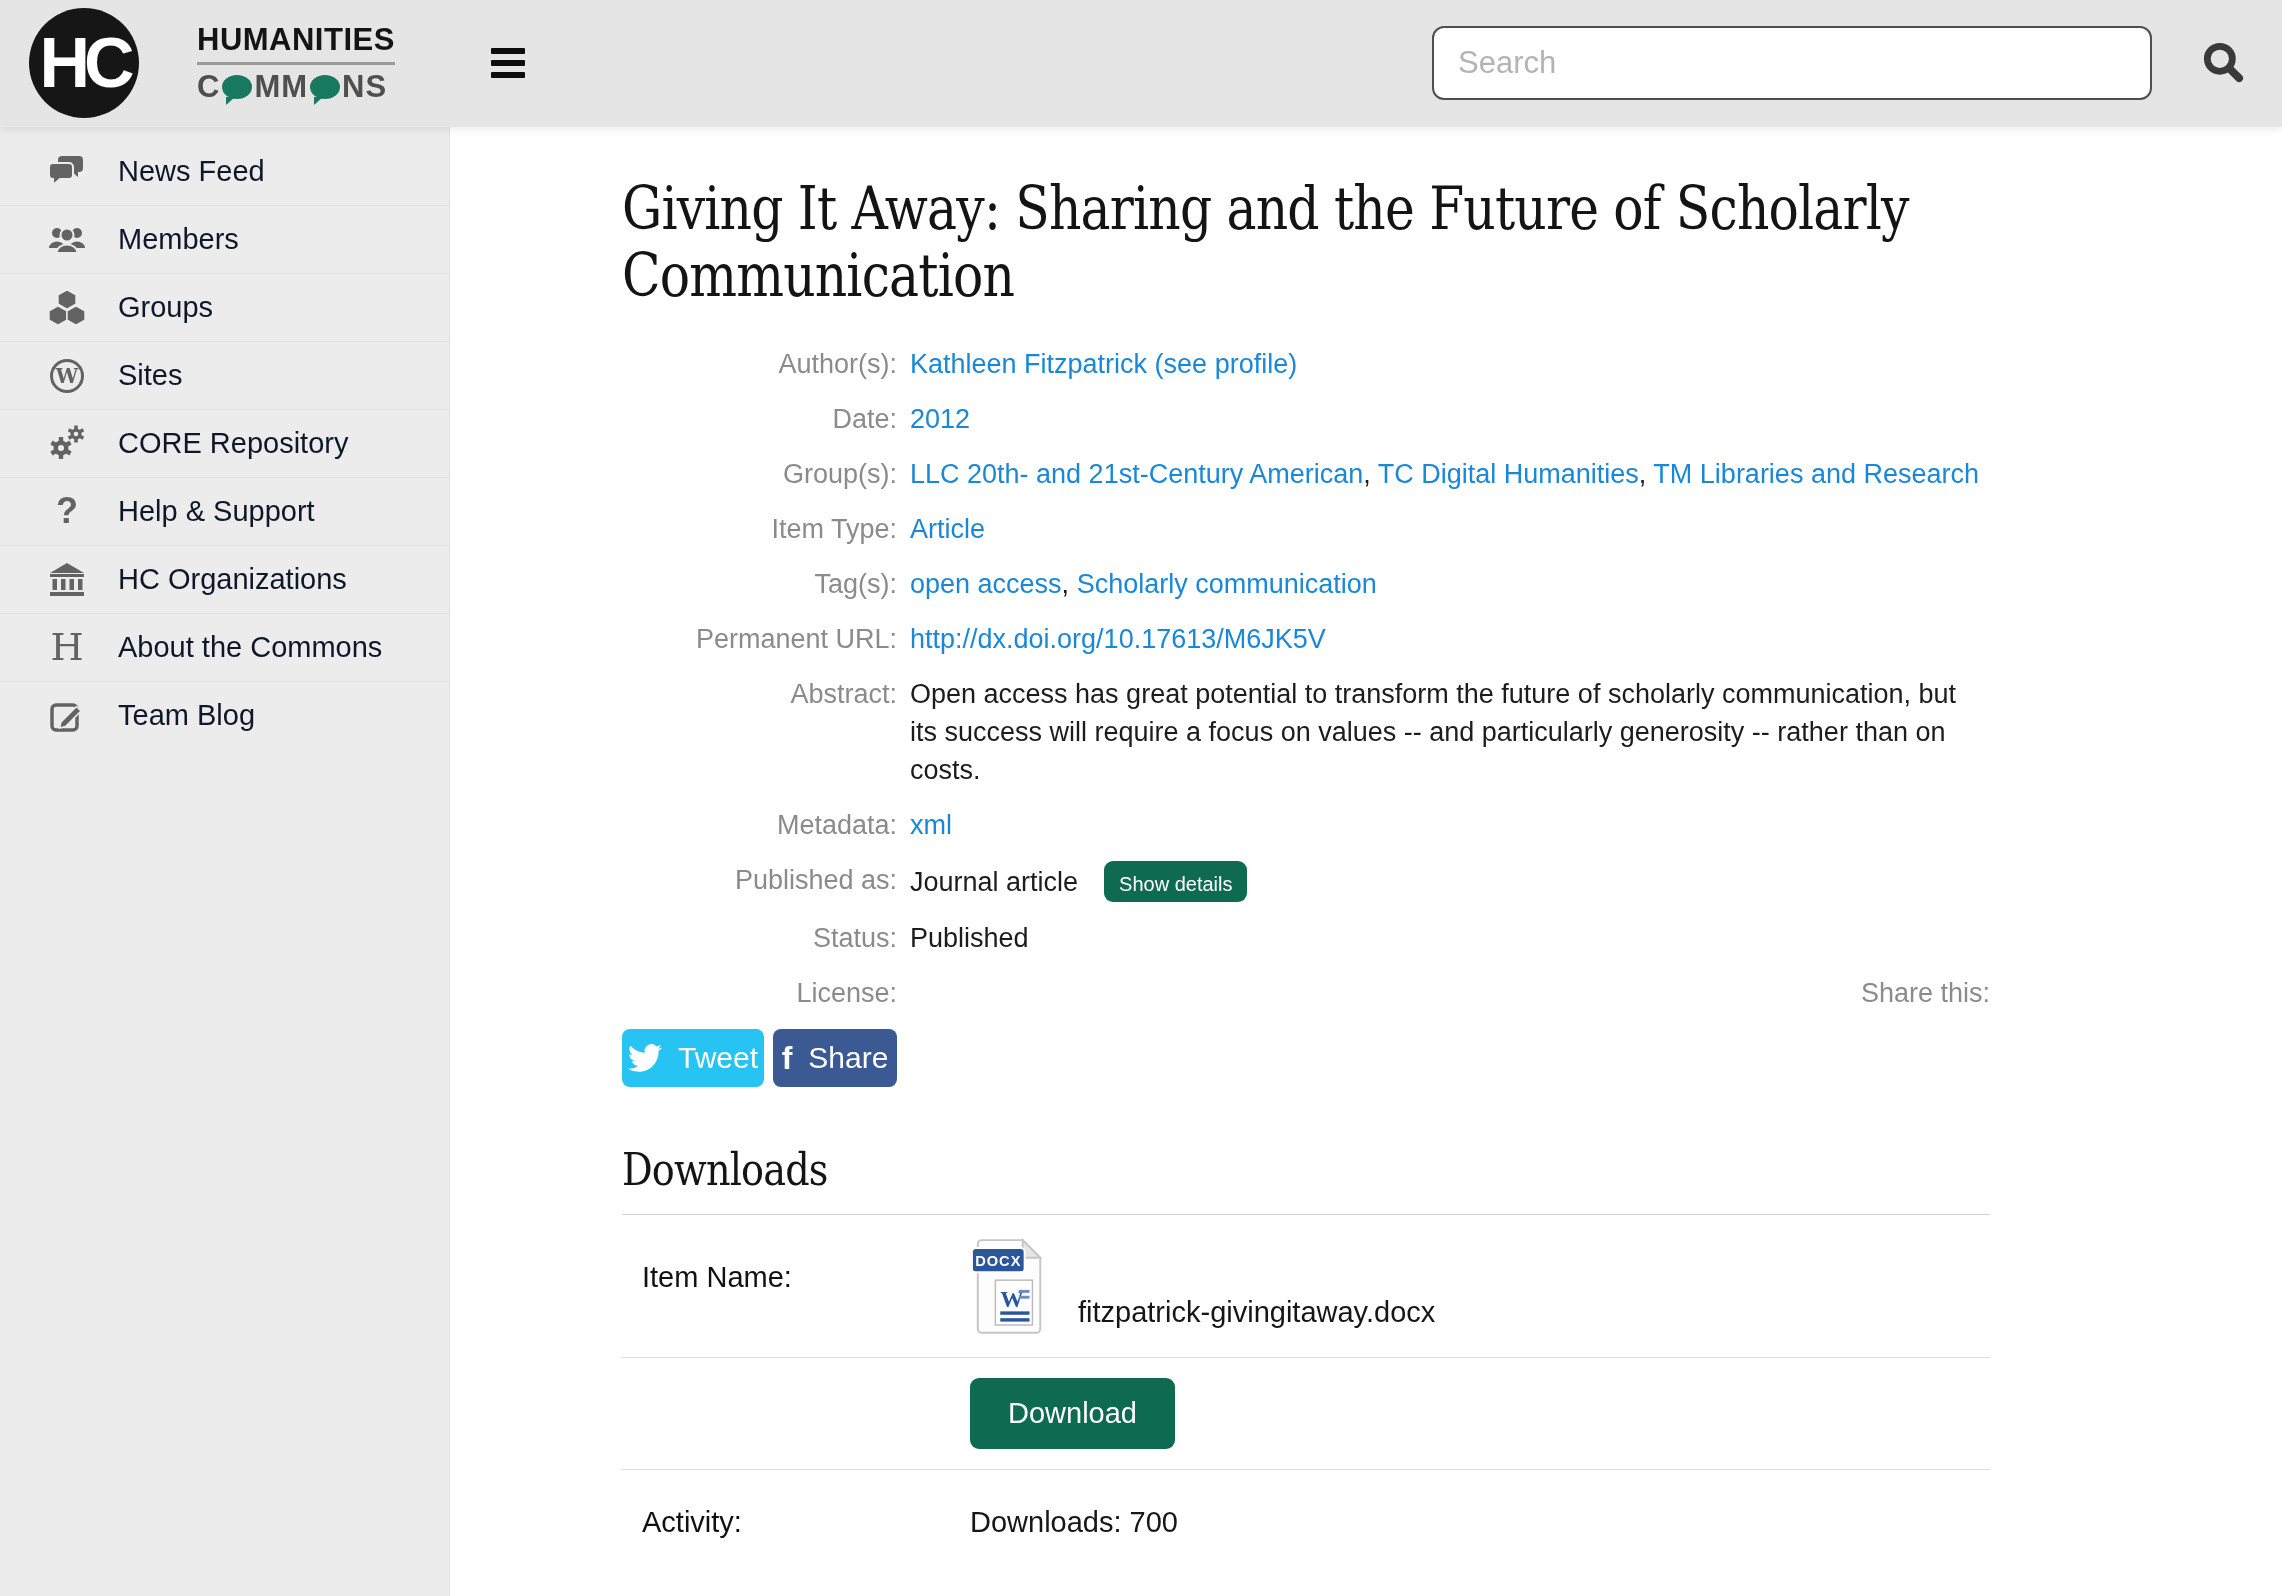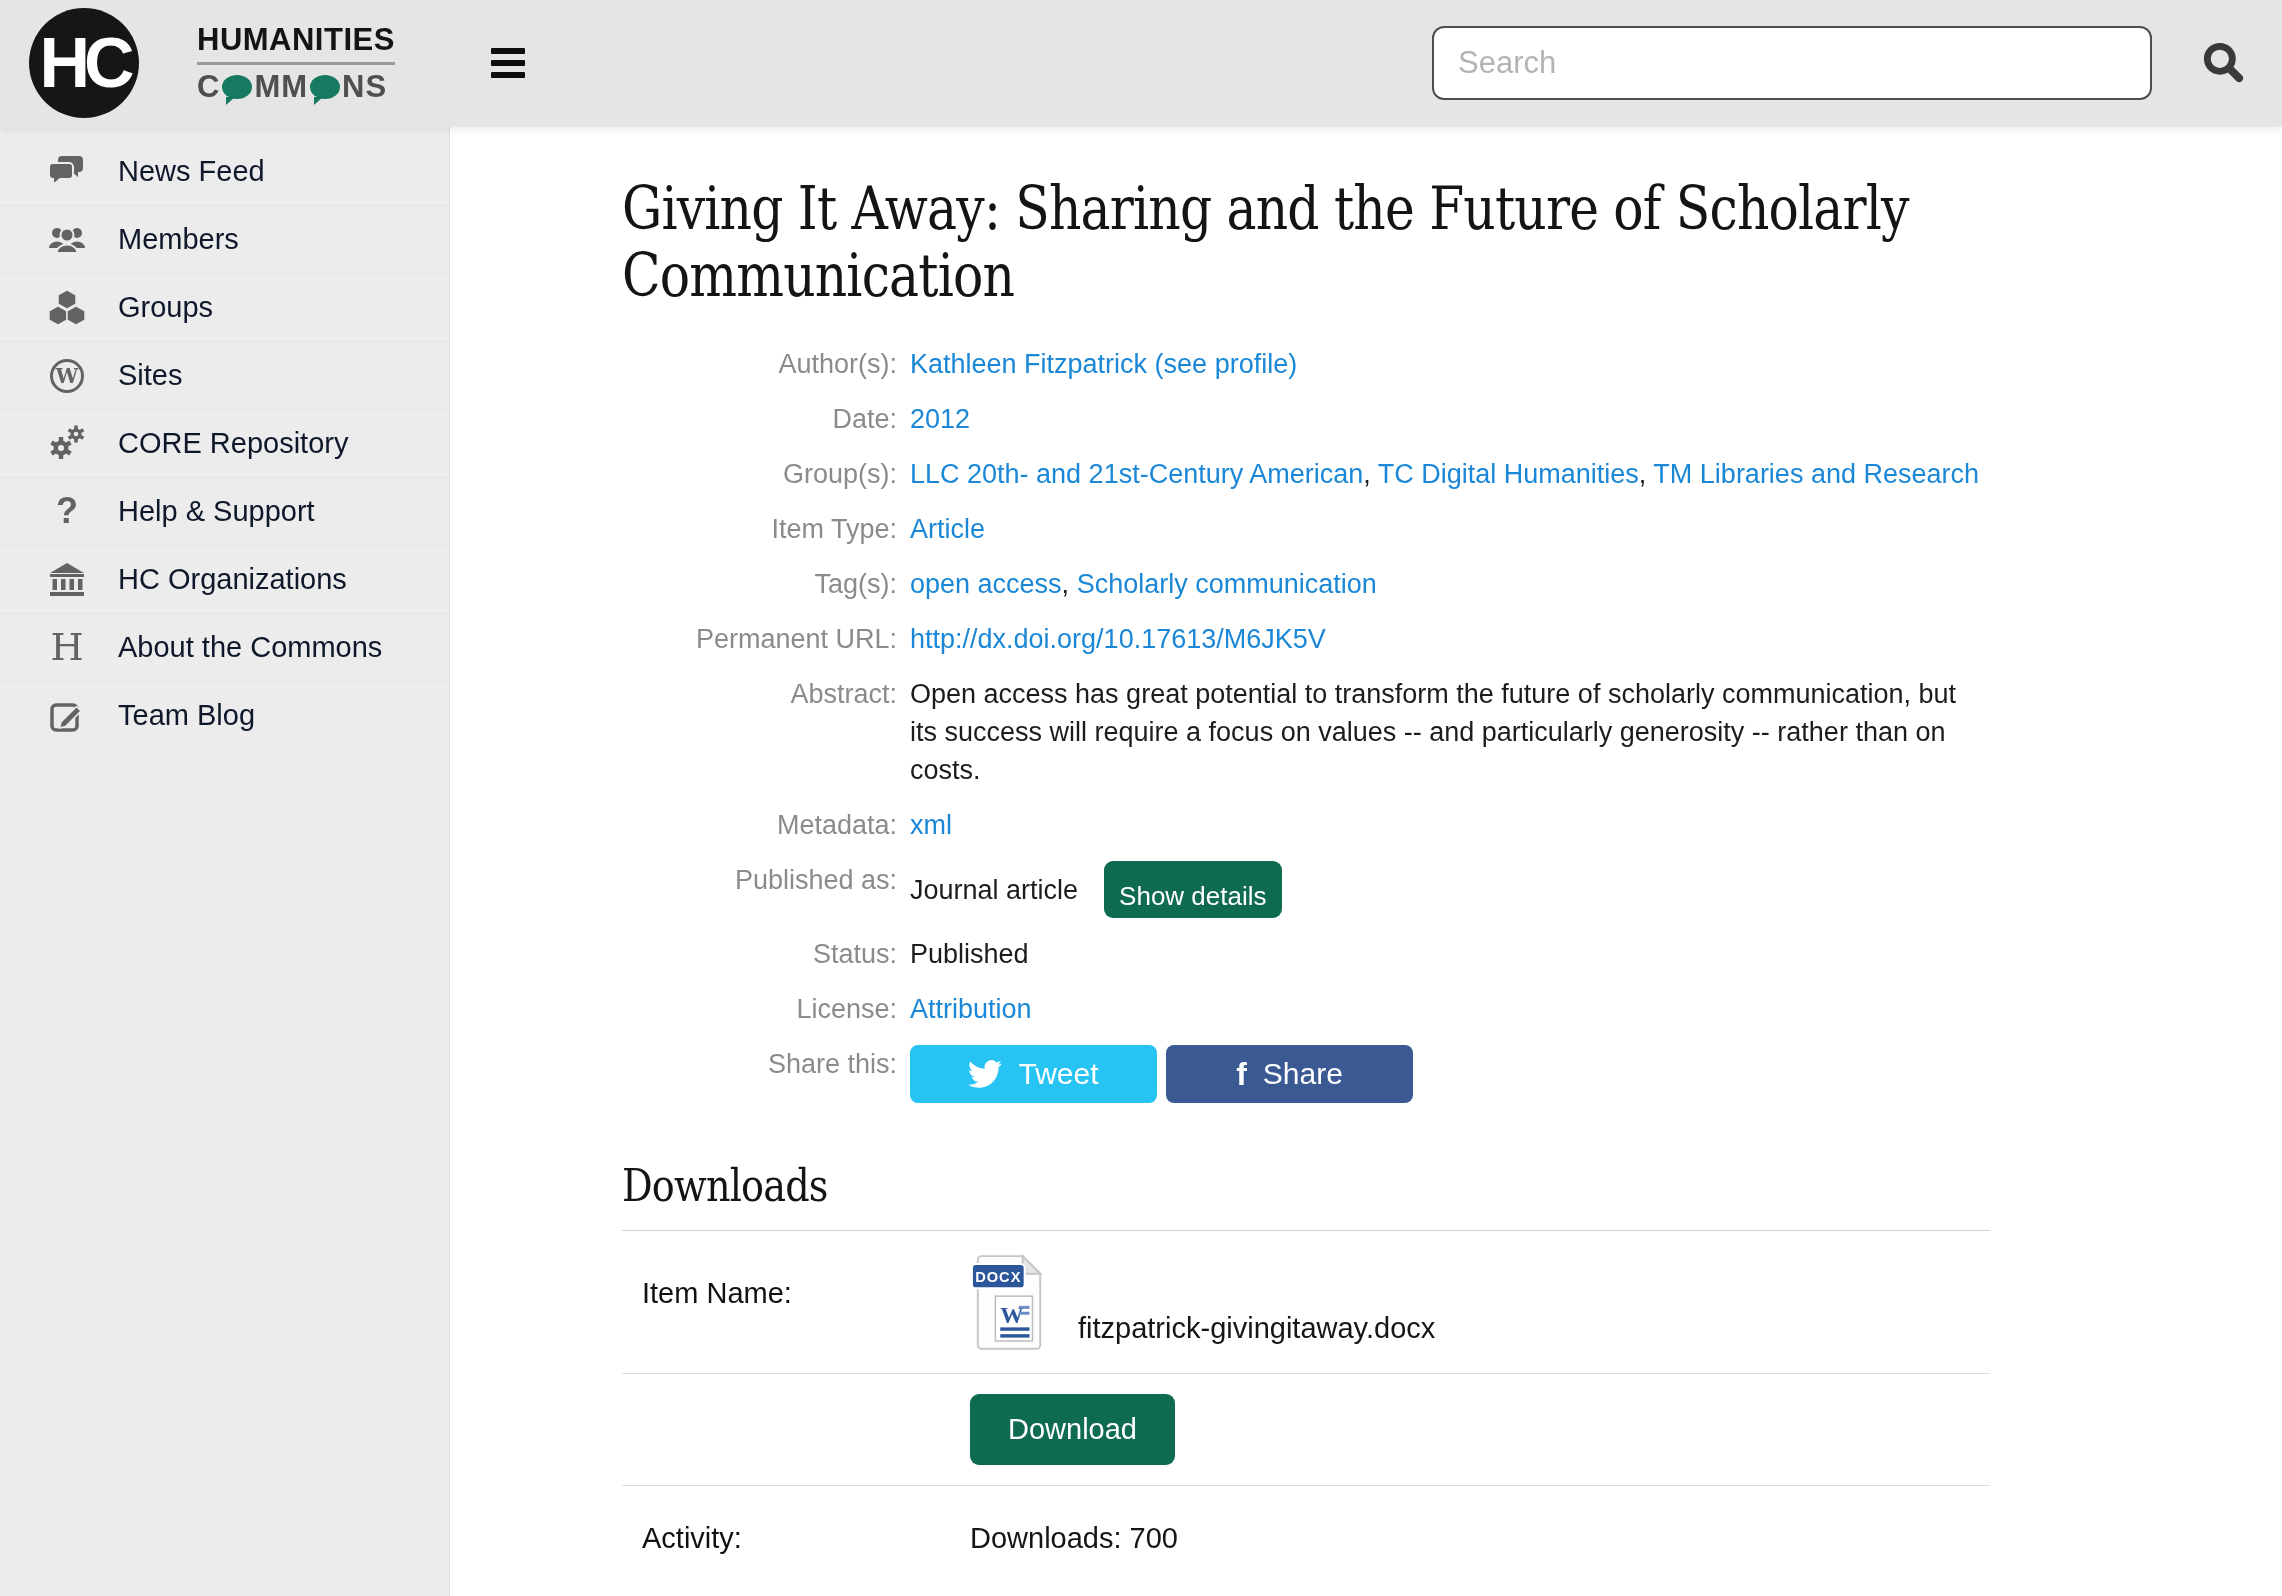--- a/index.html
+++ b/index.html
@@ -64,21 +64,21 @@
     font-size:60px;line-height:67px;letter-spacing:-1px;
     transform:scaleX(.84);transform-origin:left top;width:119%;
   }
   .meta{display:grid;grid-template-columns:275px 1fr;column-gap:13px;row-gap:17px;margin:0;font-size:27px;line-height:38px}
   .meta dt{color:var(--label-gray);text-align:right}
   .meta dd{margin:0;color:var(--ink)}
   .meta a{color:var(--link);text-decoration:none;cursor:pointer}
   .row-inline{display:flex;align-items:center;gap:26px}
   .show-details{
     background:var(--green);color:#fff;border:none;border-radius:9px;cursor:pointer;
-    font-size:26px;padding:20px 15px 6px;font-family:"Liberation Sans",sans-serif;
+    font-size:20px;padding:12px 15px 6px;font-family:"Liberation Sans",sans-serif;
   }
   .share-row{display:flex;gap:9px;margin-top:2px}
   .btn-tweet,.btn-share{
     width:247px;height:58px;border:none;border-radius:8px;cursor:pointer;color:#fff;
     display:flex;align-items:center;justify-content:center;gap:16px;
     font-size:30px;font-family:"Liberation Sans",sans-serif;
   }
   .btn-tweet{background:var(--tweet)}
   .btn-share{background:var(--fb)}
   .fb-f{font-weight:bold;font-size:32px;line-height:1}
@@ -279,21 +279,20 @@
       <dt>Published as:</dt>
       <dd class="row-inline">
         <span>Journal article</span>
         <button class="show-details">Show details</button>
       </dd>
 
       <dt>Status:</dt>
       <dd>Published</dd>
 
       <dt>License:</dt>
-      <dd><a>Attribution</a></dd>
 
       <dt>Share this:</dt>
       <dd class="share-row">
         <button class="btn-tweet">
           <svg width="34" height="34" viewBox="0 0 24 24" fill="#fff">
             <path d="M23.953 4.57a10 10 0 01-2.825.775 4.958 4.958 0 002.163-2.723c-.951.555-2.005.959-3.127 1.184a4.92 4.92 0 00-8.384 4.482C7.69 8.095 4.067 6.13 1.64 3.162a4.822 4.822 0 00-.666 2.475c0 1.71.87 3.213 2.188 4.096a4.904 4.904 0 01-2.228-.616v.06a4.923 4.923 0 003.946 4.827 4.996 4.996 0 01-2.212.085 4.936 4.936 0 004.604 3.417 9.867 9.867 0 01-6.102 2.105c-.39 0-.779-.023-1.17-.067a13.995 13.995 0 007.557 2.209c9.053 0 13.998-7.496 13.998-13.985 0-.21 0-.42-.015-.63A9.935 9.935 0 0024 4.59z"></path>
           </svg>
           <span>Tweet</span>
         </button>
         <button class="btn-share">

